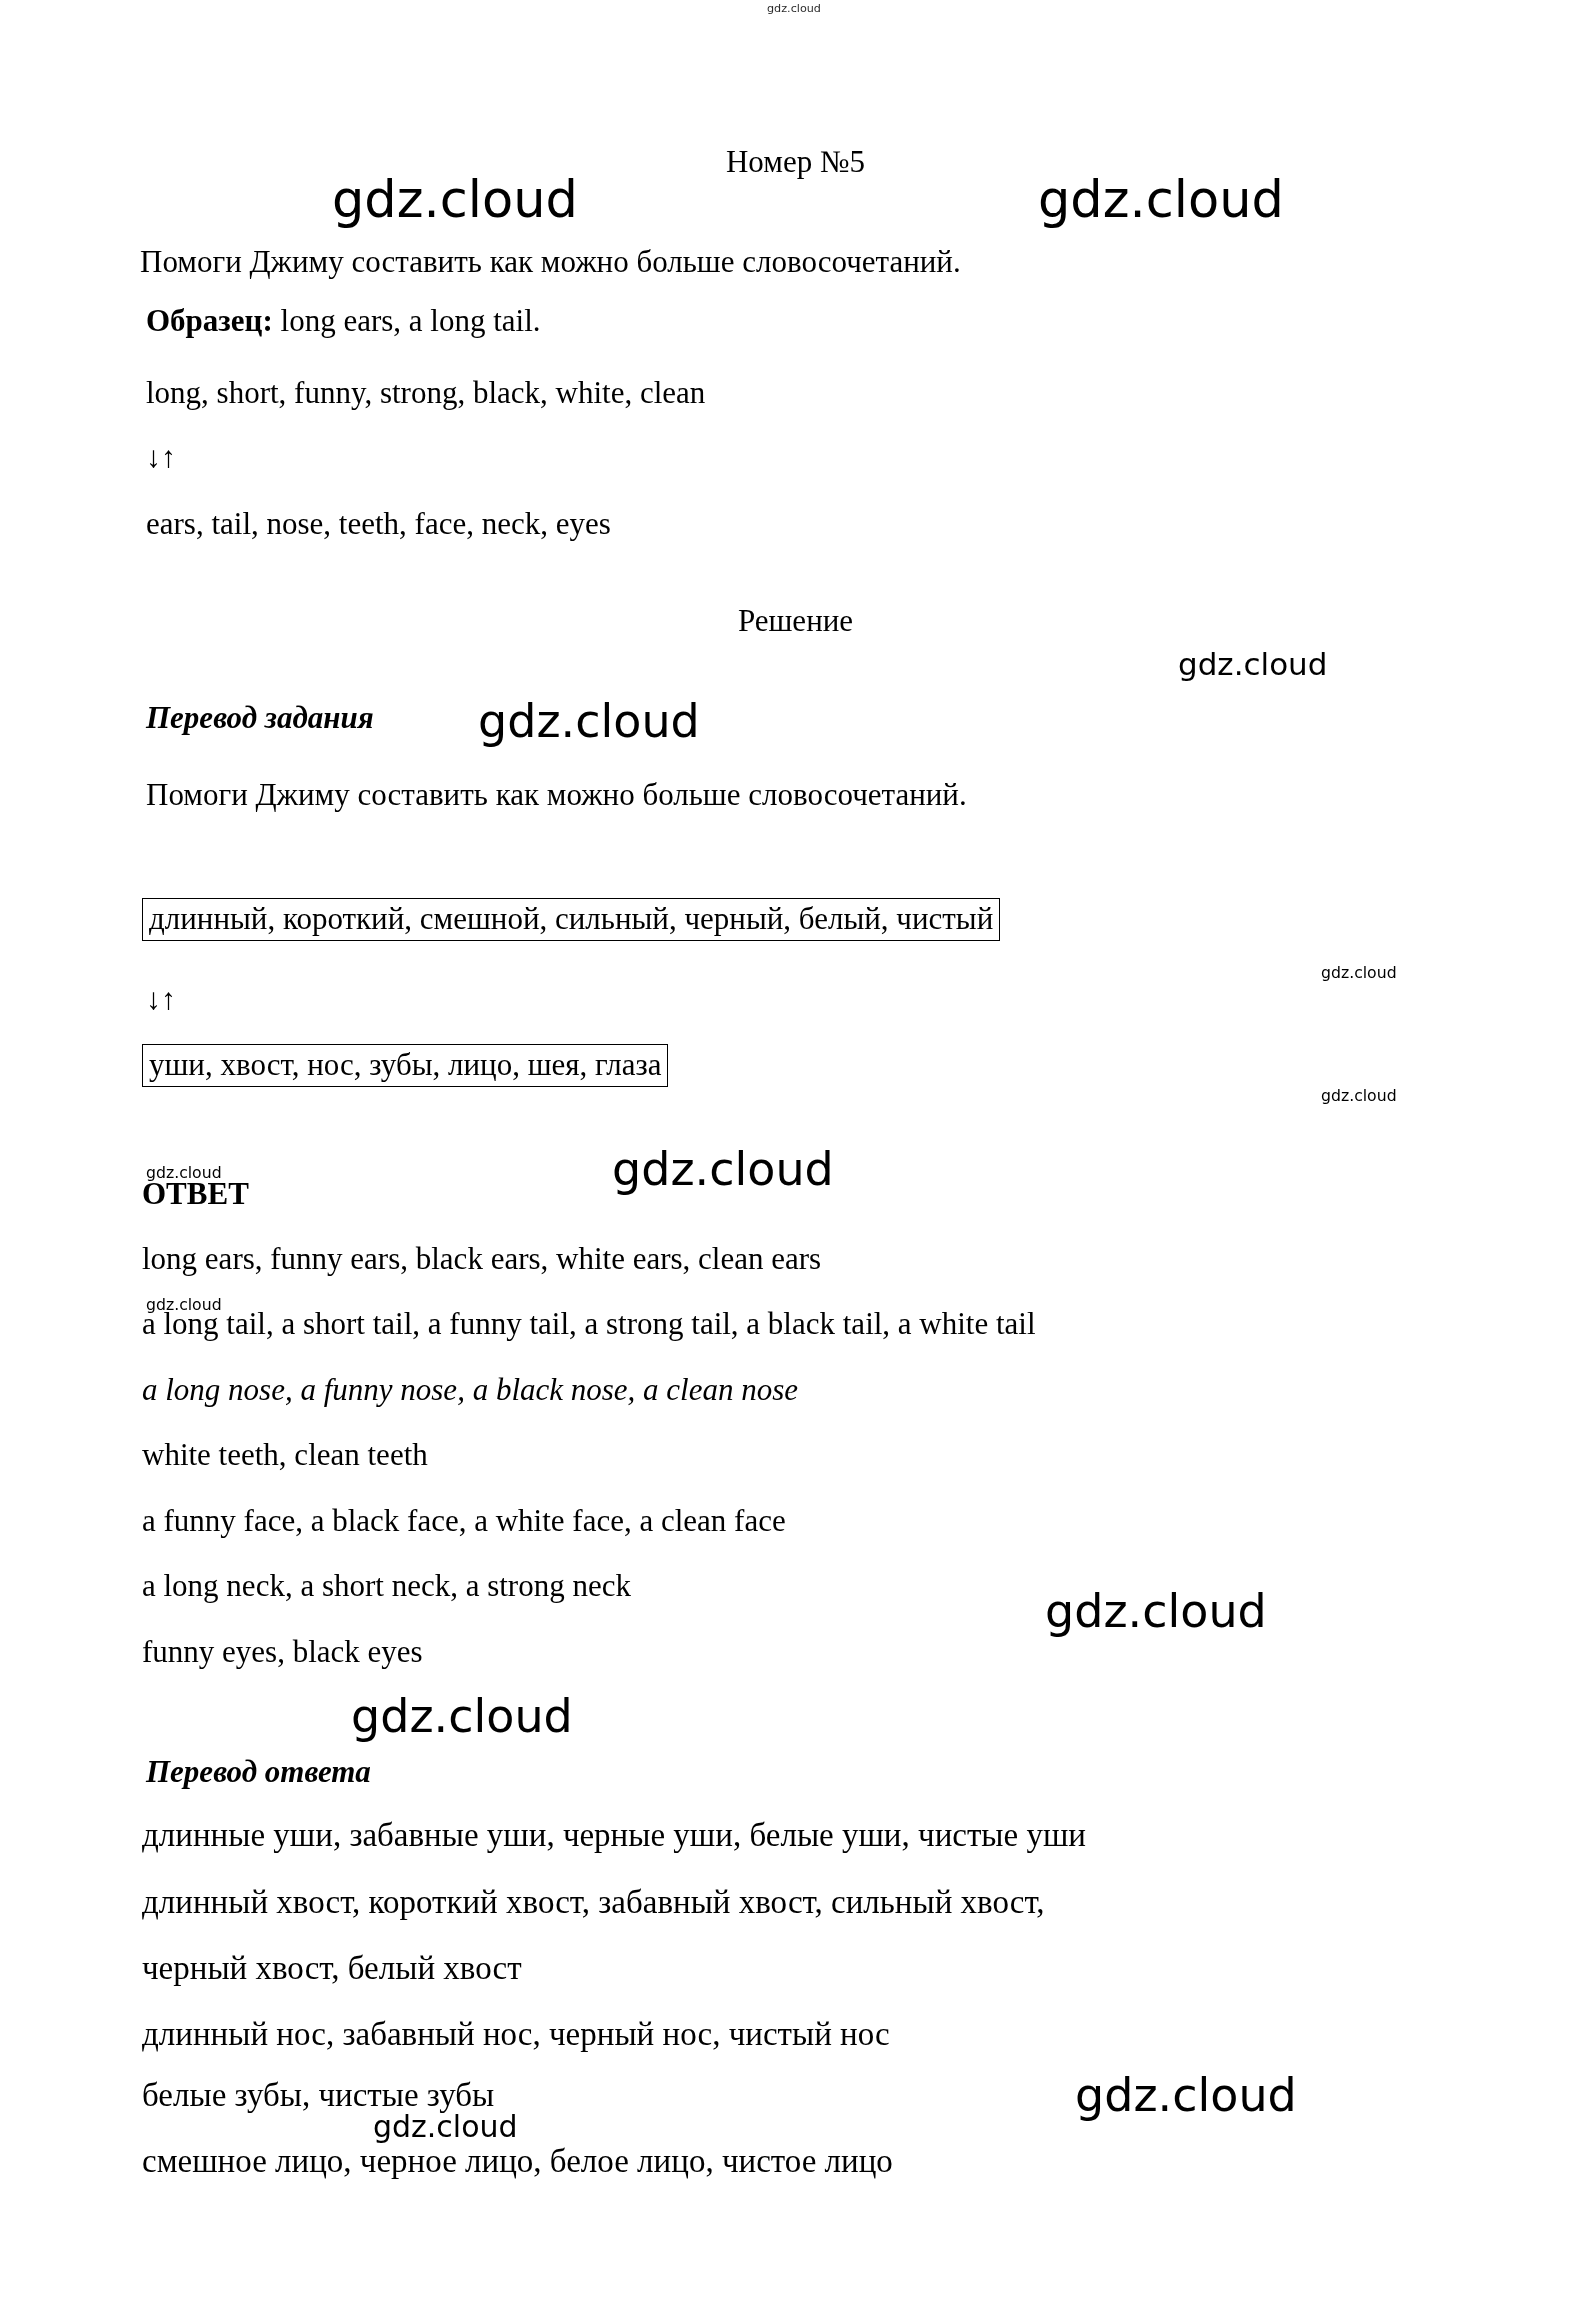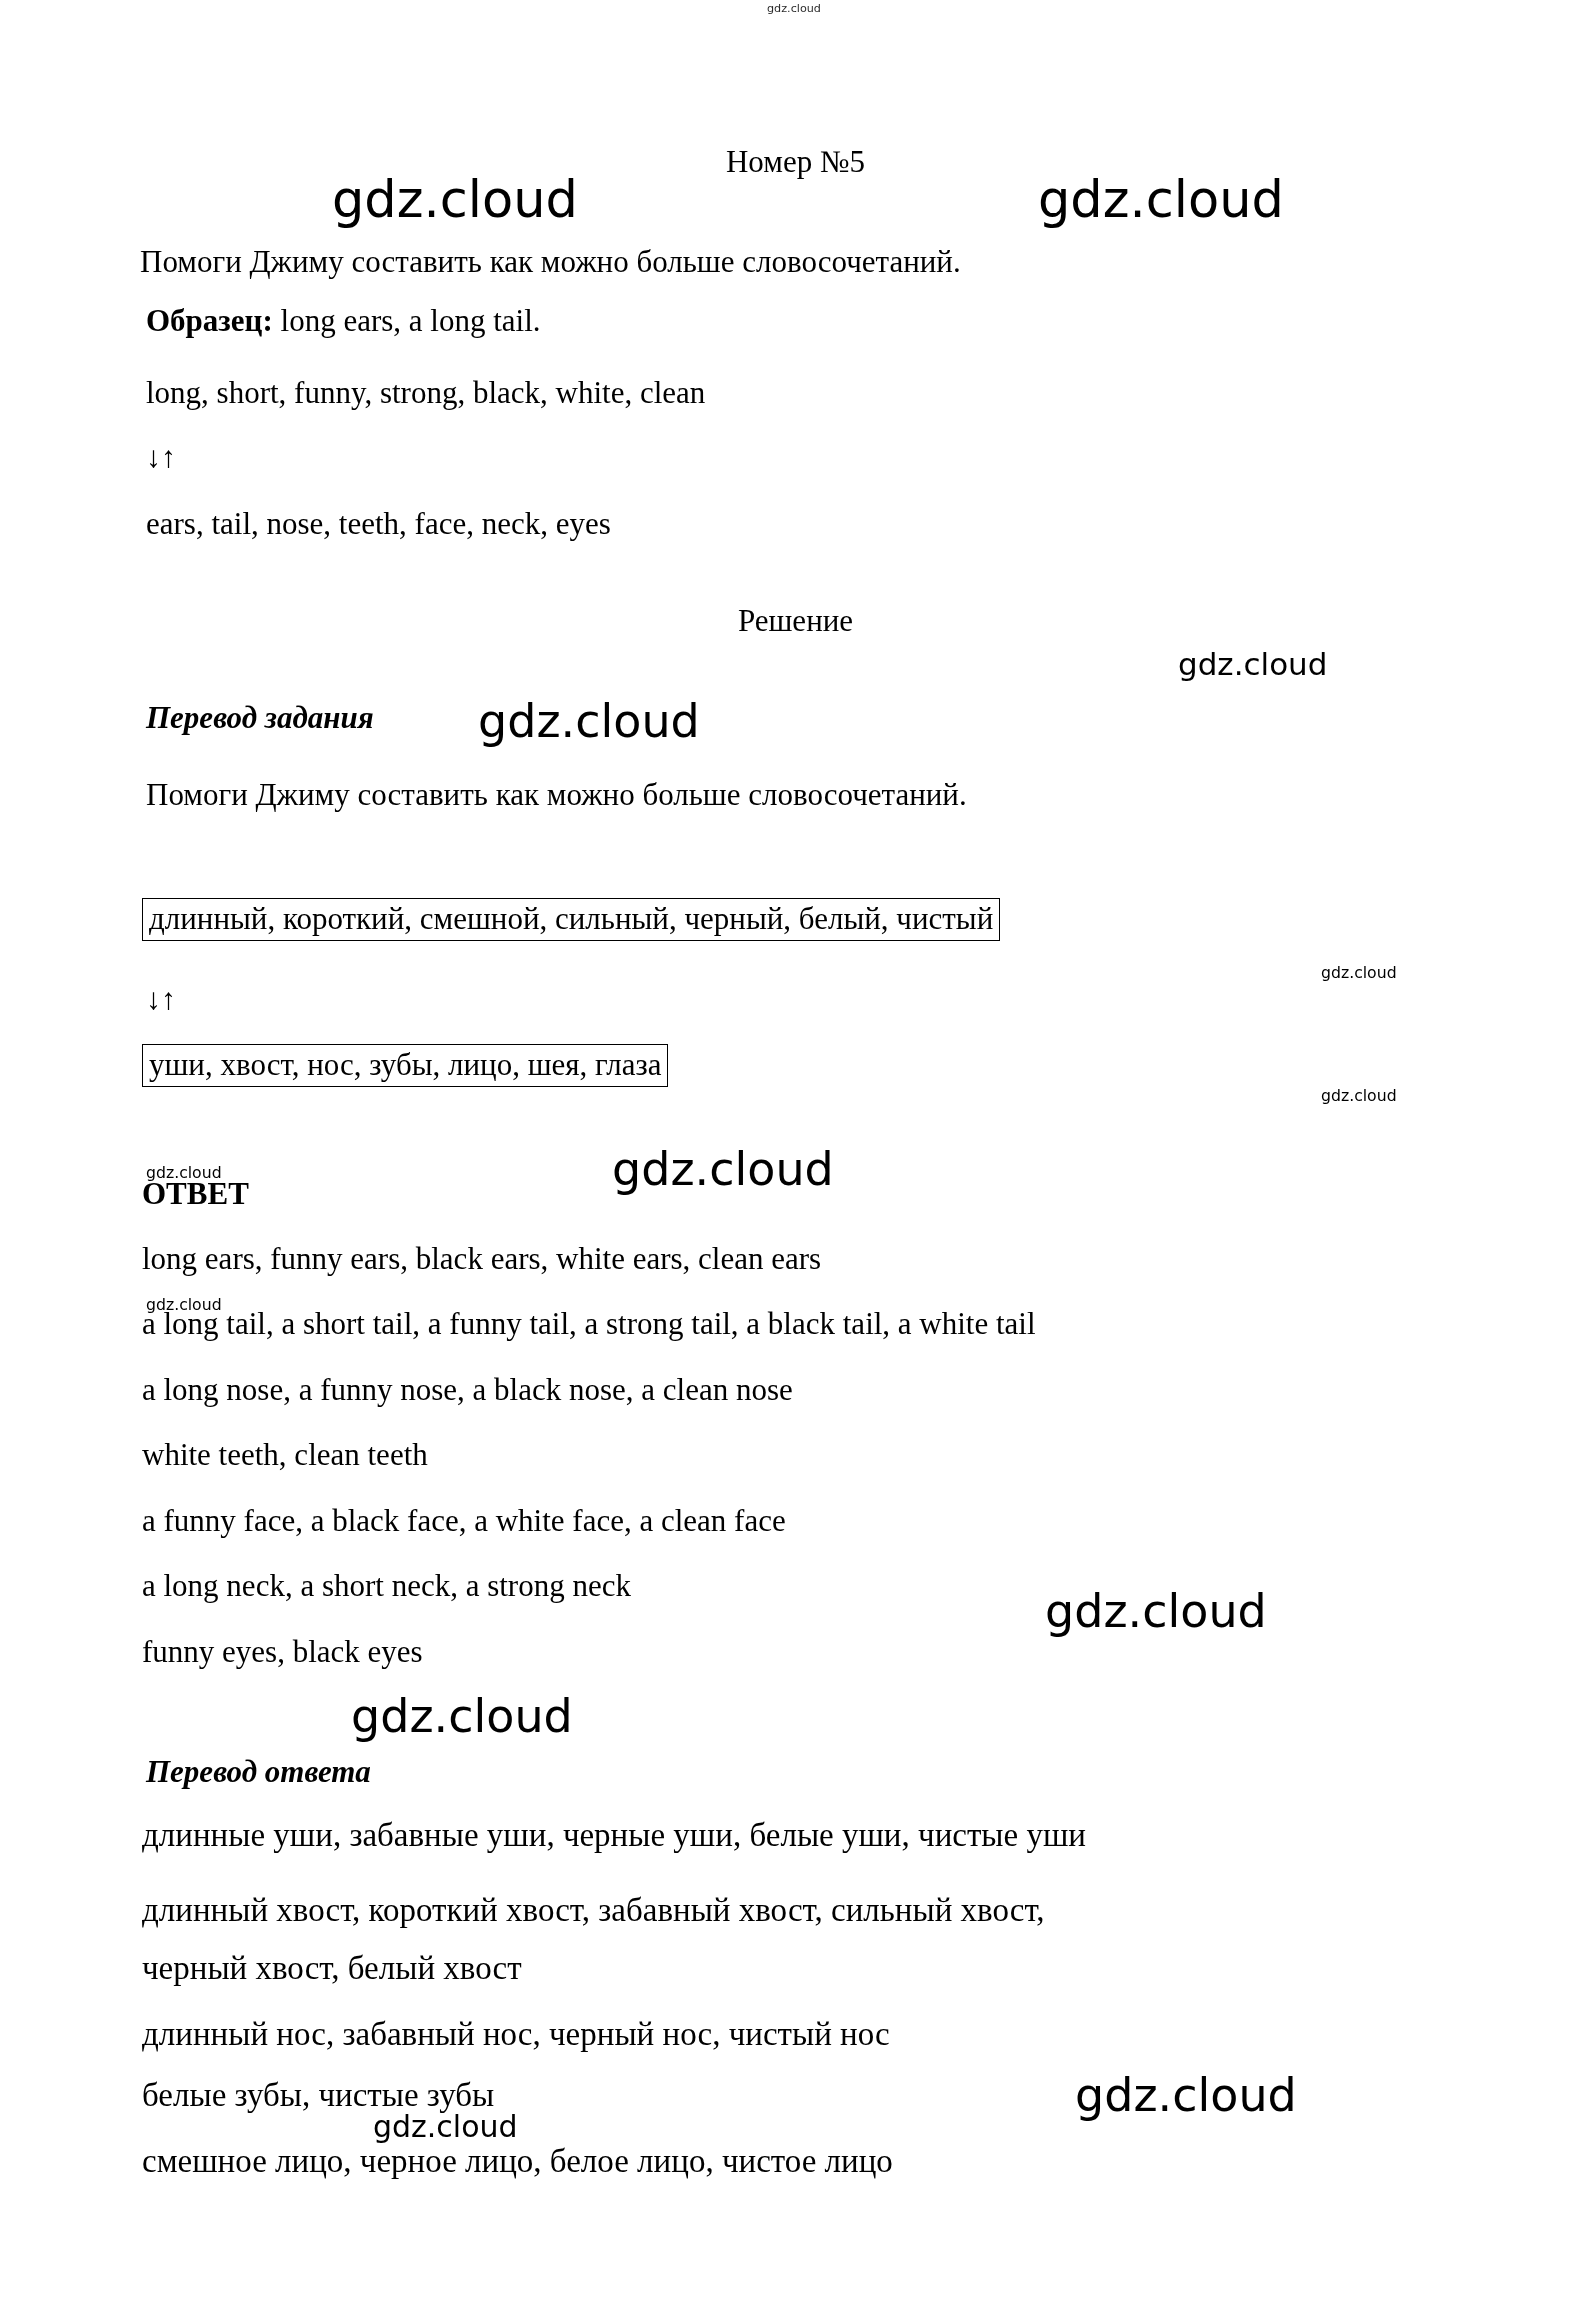--- a/index.html
+++ b/index.html
@@ -102,34 +102,34 @@
   .box-nouns { left: 142px; top: 1044px; }
 
   .l-otvet { left: 142px; top: 1178px; }
 
   .ans {
     left: 142px;
     font-size: 31px;
   }
   .a0 { top: 1243px; }
   .a1 { top: 1308px; }
-  .a2 { top: 1374px; }
+  .a2 { top: 1374px; font-style: italic; }
   .a3 { top: 1439px; }
   .a4 { top: 1505px; }
   .a5 { top: 1570px; }
   .a6 { top: 1636px; }
 
   .l-transl-ans { left: 146px; top: 1756px; }
 
   .tr {
     left: 142px;
     font-size: 33px;
   }
   .t0 { top: 1819px; }
-  .t1 { top: 1886px; margin-top: 8px; }
+  .t1 { top: 1886px; }
   .t2 { top: 1952px; }
   .t3 { top: 2018px; }
   .t4 { top: 2079px; }
   .t5 { top: 2145px; }
 </style>
 </head>
 <body>
 
 <div class="page">
 

